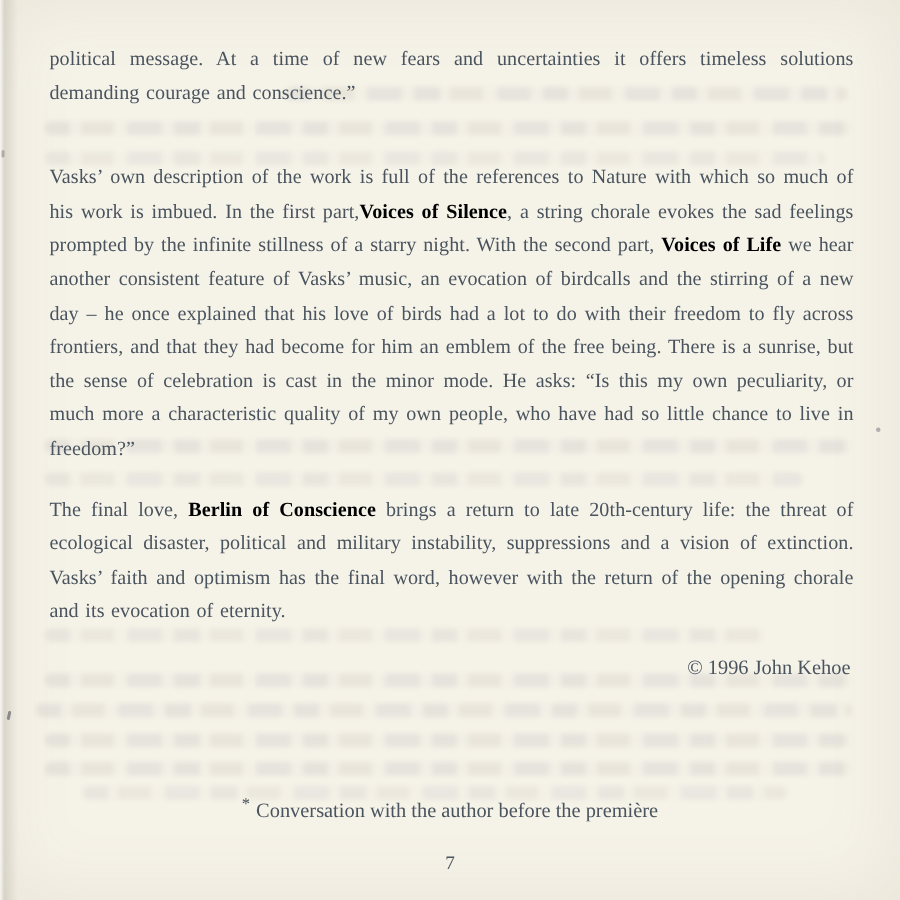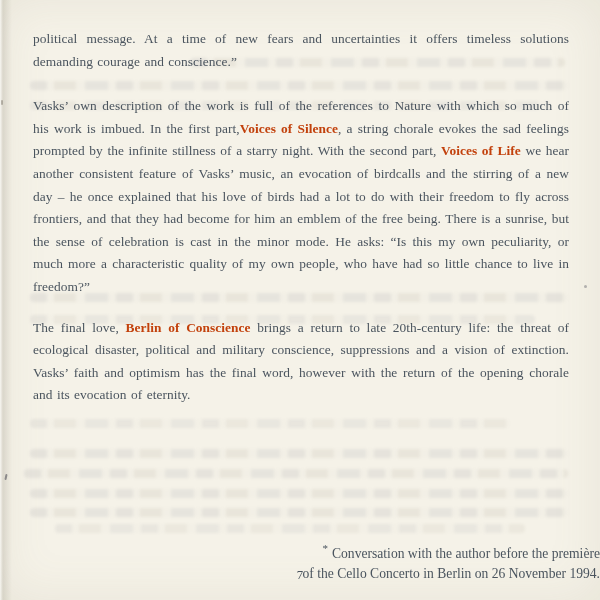--- a/index.html
+++ b/index.html
@@ -22,30 +22,30 @@
   }
   p.body {
     margin: 0;
     font-size: 13.4px;
     line-height: 22.6px;
     text-align: justify;
     letter-spacing: 0.05px;
     word-spacing: 1px;
     hyphens: none;
   }
-  p.body.p1 { margin-bottom: 22px; }
+  p.body.p1 { margin-bottom: 34px; }
   p.body.p2 { margin-bottom: 18px; }
-  .bold { font-weight: bold; color: #c2410c; }
+  .bold { font-weight: bold; color: #000000; }
   .copyright {
     position: absolute; top: 436px; right: 33px;
     font-size: 13.6px; line-height: 18px;
   }
   .footnote {
-    position: absolute; top: 538px; left: 0; right: 0;
-    text-align: right;
+    position: absolute; top: 526px; left: 0; right: 0;
+    text-align: center;
     font-size: 13.6px; line-height: 20px;
   }
   .footnote sup { font-size: 11px; margin-right: 4px; }
   .pagenum {
     position: absolute; top: 568px; left: 0; right: 0;
     text-align: center;
     font-size: 12.8px;
   }
   
   .ghost {
@@ -94,23 +94,23 @@
 
   <div class="speck s1"></div>
   <div class="speck s2"></div>
   <div class="speck s3"></div>
 
   <div class="textblock">
     <p class="body p1"><span>political message. At a time of new fears and uncertainties it offers timeless solutions demanding courage and conscience.”</span></p>
 
     <p class="body p2"><span>Vasks’ own description of the work is full of the references to Nature with which so much of his work is imbued. In the first part,</span><span class="bold">Voices of Silence</span><span>, a string chorale evokes the sad feelings prompted by the infinite stillness of a starry night. With the second part, </span><span class="bold">Voices of Life</span><span> we hear another consistent feature of Vasks’ music, an evocation of birdcalls and the stirring of a new day – he once explained that his love of birds had a lot to do with their freedom to fly across frontiers, and that they had become for him an emblem of the free being. There is a sunrise, but the sense of celebration is cast in the minor mode. He asks: “Is this my own peculiarity, or much more a characteristic quality of my own people, who have had so little chance to live in freedom?”</span></p>
 
-    <p class="body p3"><span>The final love, </span><span class="bold">Berlin of Conscience</span><span> brings a return to late 20th-century life: the threat of ecological disaster, political and military conscience, suppressions and a vision of extinction. Vasks’ faith and optimism has the final word, however with the return of the opening chorale and its evocation of eternity.</span></p>
+    <p class="body p3"><span>The final love, </span><span class="bold">Berlin of Conscience</span><span> brings a return to late 20th-century life: the threat of ecological disaster, political and military instability, suppressions and a vision of extinction. Vasks’ faith and optimism has the final word, however with the return of the opening chorale and its evocation of eternity.</span></p>
   </div>
 
+  <div class="copyright">© 1996 John Kehoe</div>
 
   <div class="footnote">
     <div><sup>*</sup><span>Conversation with the author before the première</span></div>
-    <div>of the Cello Concerto in Berlin on 26 November 1994.</div>
   </div>
 
   <div class="pagenum">7</div>
 </div>
 
 </body></html>

